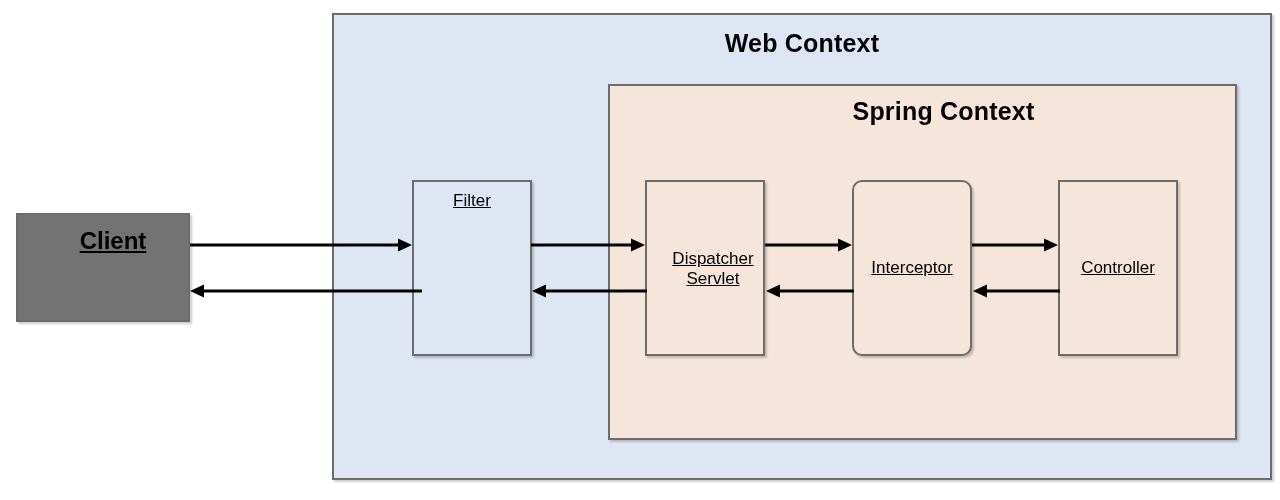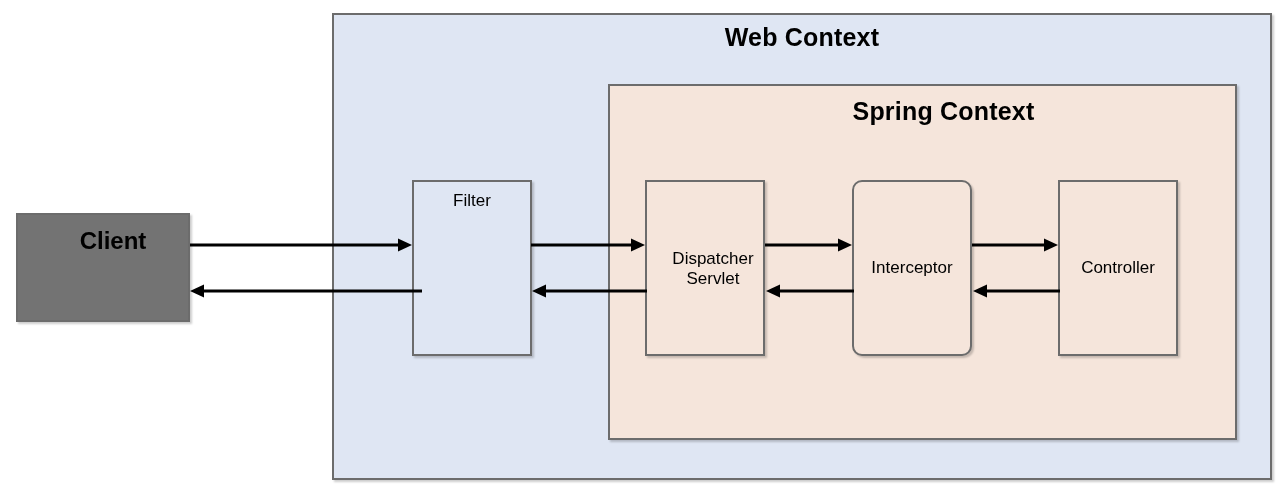--- a/index.html
+++ b/index.html
@@ -43,37 +43,38 @@
   .container-title {
     position: absolute;
     left: 0;
     right: 0;
     text-align: center;
     font-weight: bold;
     font-size: 25px;
     color: #000000;
     letter-spacing: 0.2px;
   }
-  #web-context-title { top: 8px; }
+  #web-context-title { top: 14px; }
   #spring-context-title { top: 11px; padding-left: 42px; }
 
   
   .node-box {
     position: absolute;
     box-sizing: border-box;
     border: 2px solid #6c6c6c;
     box-shadow: 2px 2px 2px rgba(0,0,0,0.20);
     display: flex;
     justify-content: center;
   }
   .node-label {
     color: #000000;
     text-align: center;
     line-height: 1.16;
     white-space: pre-line;
+    text-decoration: underline;
   }
 
   #client-box {
     left: 16px;
     top: 213px;
     width: 174px;
     height: 109px;
     background: #737373;
     align-items: flex-start;
     padding-left: 20px;

